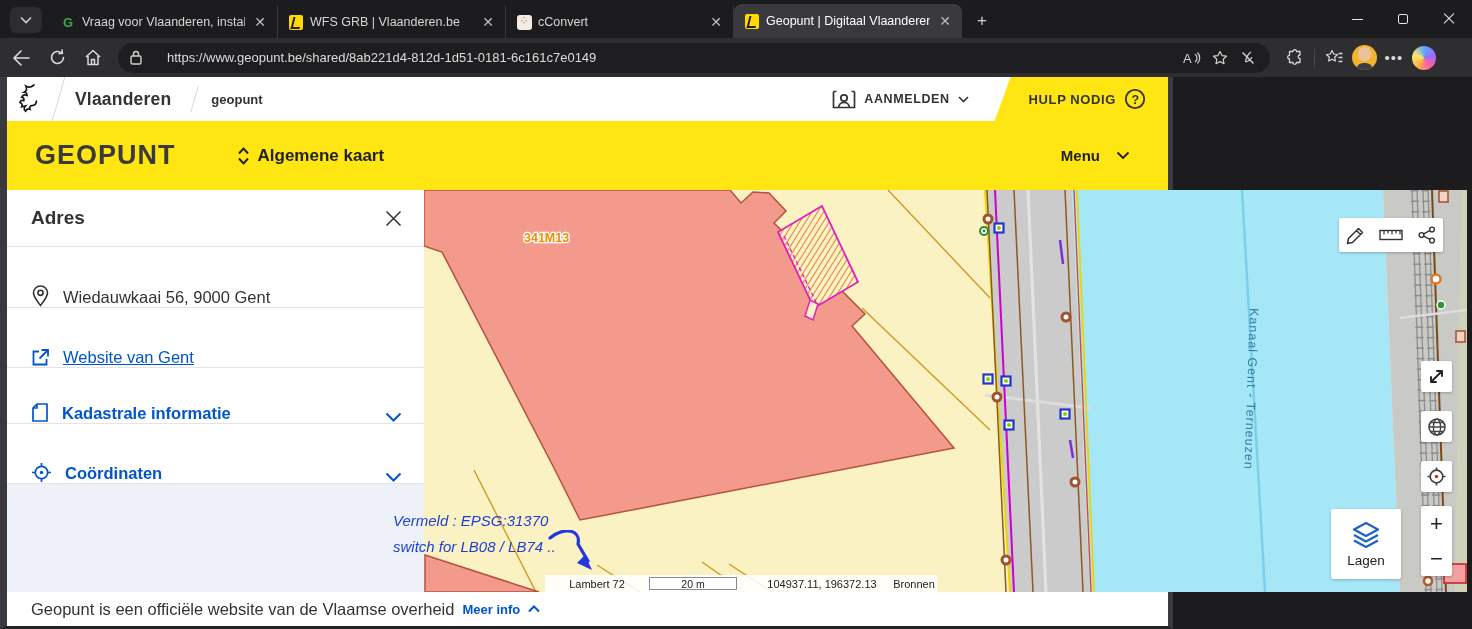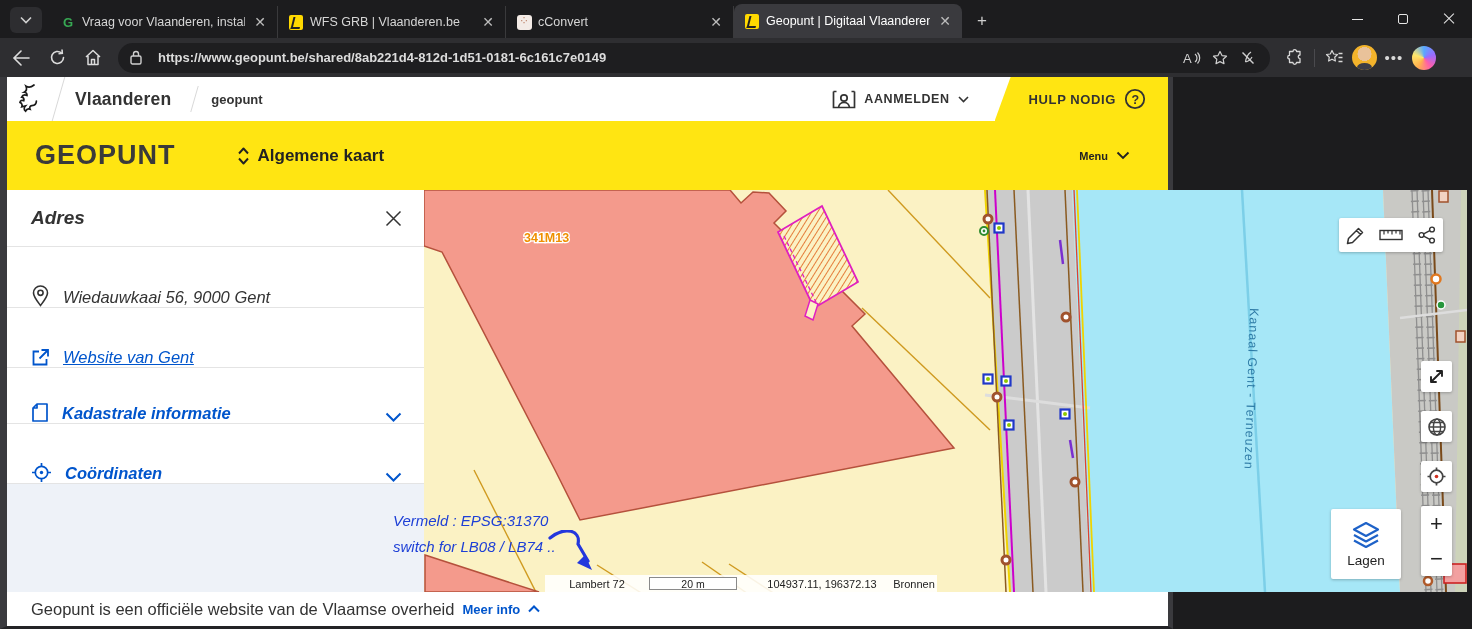--- a/index.html
+++ b/index.html
@@ -34,21 +34,21 @@
   .glyph-close { position:relative; width:12px; height:12px; }
   .glyph-close::before,.glyph-close::after { content:""; position:absolute; left:-1px; top:5px; width:14px; height:1.2px; background:#e6e6e6; }
   .glyph-close::before { transform:rotate(45deg); } .glyph-close::after { transform:rotate(-45deg); }
 
   
   .toolbar { position:absolute; top:38px; left:0; width:100%; height:39px; background:#2e2e31;
     display:flex; align-items:center; }
   .nav-ico { width:30px; height:30px; margin-left:6px; display:flex; align-items:center; justify-content:center; }
   .urlpill { height:30px; background:#1e1e20; border-radius:16px; margin-left:10px; width:1152px;
     display:flex; align-items:center; padding:0 8px 0 12px; }
-  .url-text { color:#dcdcdc; font-size:13px; margin-left:16px; flex:1; white-space:nowrap; overflow:hidden;font-weight:bold; }
+  .url-text { color:#dcdcdc; font-size:13px; margin-left:25px; flex:1; white-space:nowrap; overflow:hidden; }
   .pill-ico { width:28px; height:26px; display:flex; align-items:center; justify-content:center; }
   .tb-right { display:flex; align-items:center; margin-left:10px; }
   .tb-ico { width:30px; height:30px; display:flex; align-items:center; justify-content:center; }
   .tb-divider { width:1px; height:18px; background:#4a4a4e; margin:0 4px; }
   .avatar { width:25px; height:25px; border-radius:50%; background:radial-gradient(circle at 50% 36%, #e9c29a 0 34%, #f3b32b 35% 100%); position:relative; overflow:hidden; }
   .avatar::after { content:""; position:absolute; bottom:-2px; left:5px; width:15px; height:9px; border-radius:50% 50% 0 0; background:#3c3c46; }
   .copilot { width:24px; height:24px; border-radius:50%;
     background:conic-gradient(#57a9ff,#9a6bff,#ff5ea8,#ffb14e,#ffe76a,#57a9ff); }
   .dots { color:#d8d8d8; font-size:15px; letter-spacing:1px; }
 
@@ -67,26 +67,26 @@
   .vl-login { display:flex; align-items:center; gap:8px; font-size:12.5px; font-weight:bold;
     letter-spacing:.6px; color:#333; padding-right:26px; }
   .vl-help { height:44px; background:#ffe512; display:flex; align-items:center; gap:8px;
     padding:0 22px 0 34px; font-size:13px; font-weight:bold; letter-spacing:.6px; color:#333;
     clip-path:polygon(16px 0, 100% 0, 100% 100%, 0 100%); }
 
   
   .gp-header { height:69px; background:#ffe512; display:flex; align-items:center; }
   .gp-title { font-size:27px; font-weight:bold; letter-spacing:1px; color:#3a3a3a; margin-left:28px; }
   .gp-mapsel { display:flex; align-items:center; gap:7px; margin-left:60px; font-size:17px; font-weight:bold; color:#222; }
-  .gp-menu { margin-left:auto; margin-right:38px; display:flex; align-items:center; gap:8px;
-    font-size:11px; font-weight:bold; color:#222;justify-content:flex-end; }
+  .gp-menu { margin-left:auto; margin-right:38px; display:flex; align-items:center; gap:16px;
+    font-size:15px; font-weight:bold; color:#222;justify-content:flex-end; }
 
   
   .main { position:relative; height:402px; display:flex; }
-  .panel { width:417px; background:#fff; display:flex; flex-direction:column; flex:none;font-style:italic; }
+  .panel { width:417px; background:#fff; display:flex; flex-direction:column; flex:none; }
   .p-head { height:56px; display:flex; align-items:center; padding:0 22px 0 24px; }
   .p-title { font-size:19px; font-weight:600; color:#333; flex:1; }
   .p-row { display:flex; align-items:flex-end; padding:0 22px 0 24px; border-top:1px solid #e4e4e4; gap:13px; }
   .p-row.r1 { height:61px; } .p-row.r2 { height:60px; } .p-row.r3 { height:56px; } .p-row.r4 { height:60px; }
   .p-text { font-size:16.5px; color:#333; }
   .p-link { font-size:16.5px; color:#0055cc; text-decoration:underline; }
   .p-section { font-size:16.5px; font-weight:bold; color:#0055cc; flex:1; }
   .p-rest { flex:1; border-top:1px solid #e4e4e4; background:#eef2f8; }
 
   

